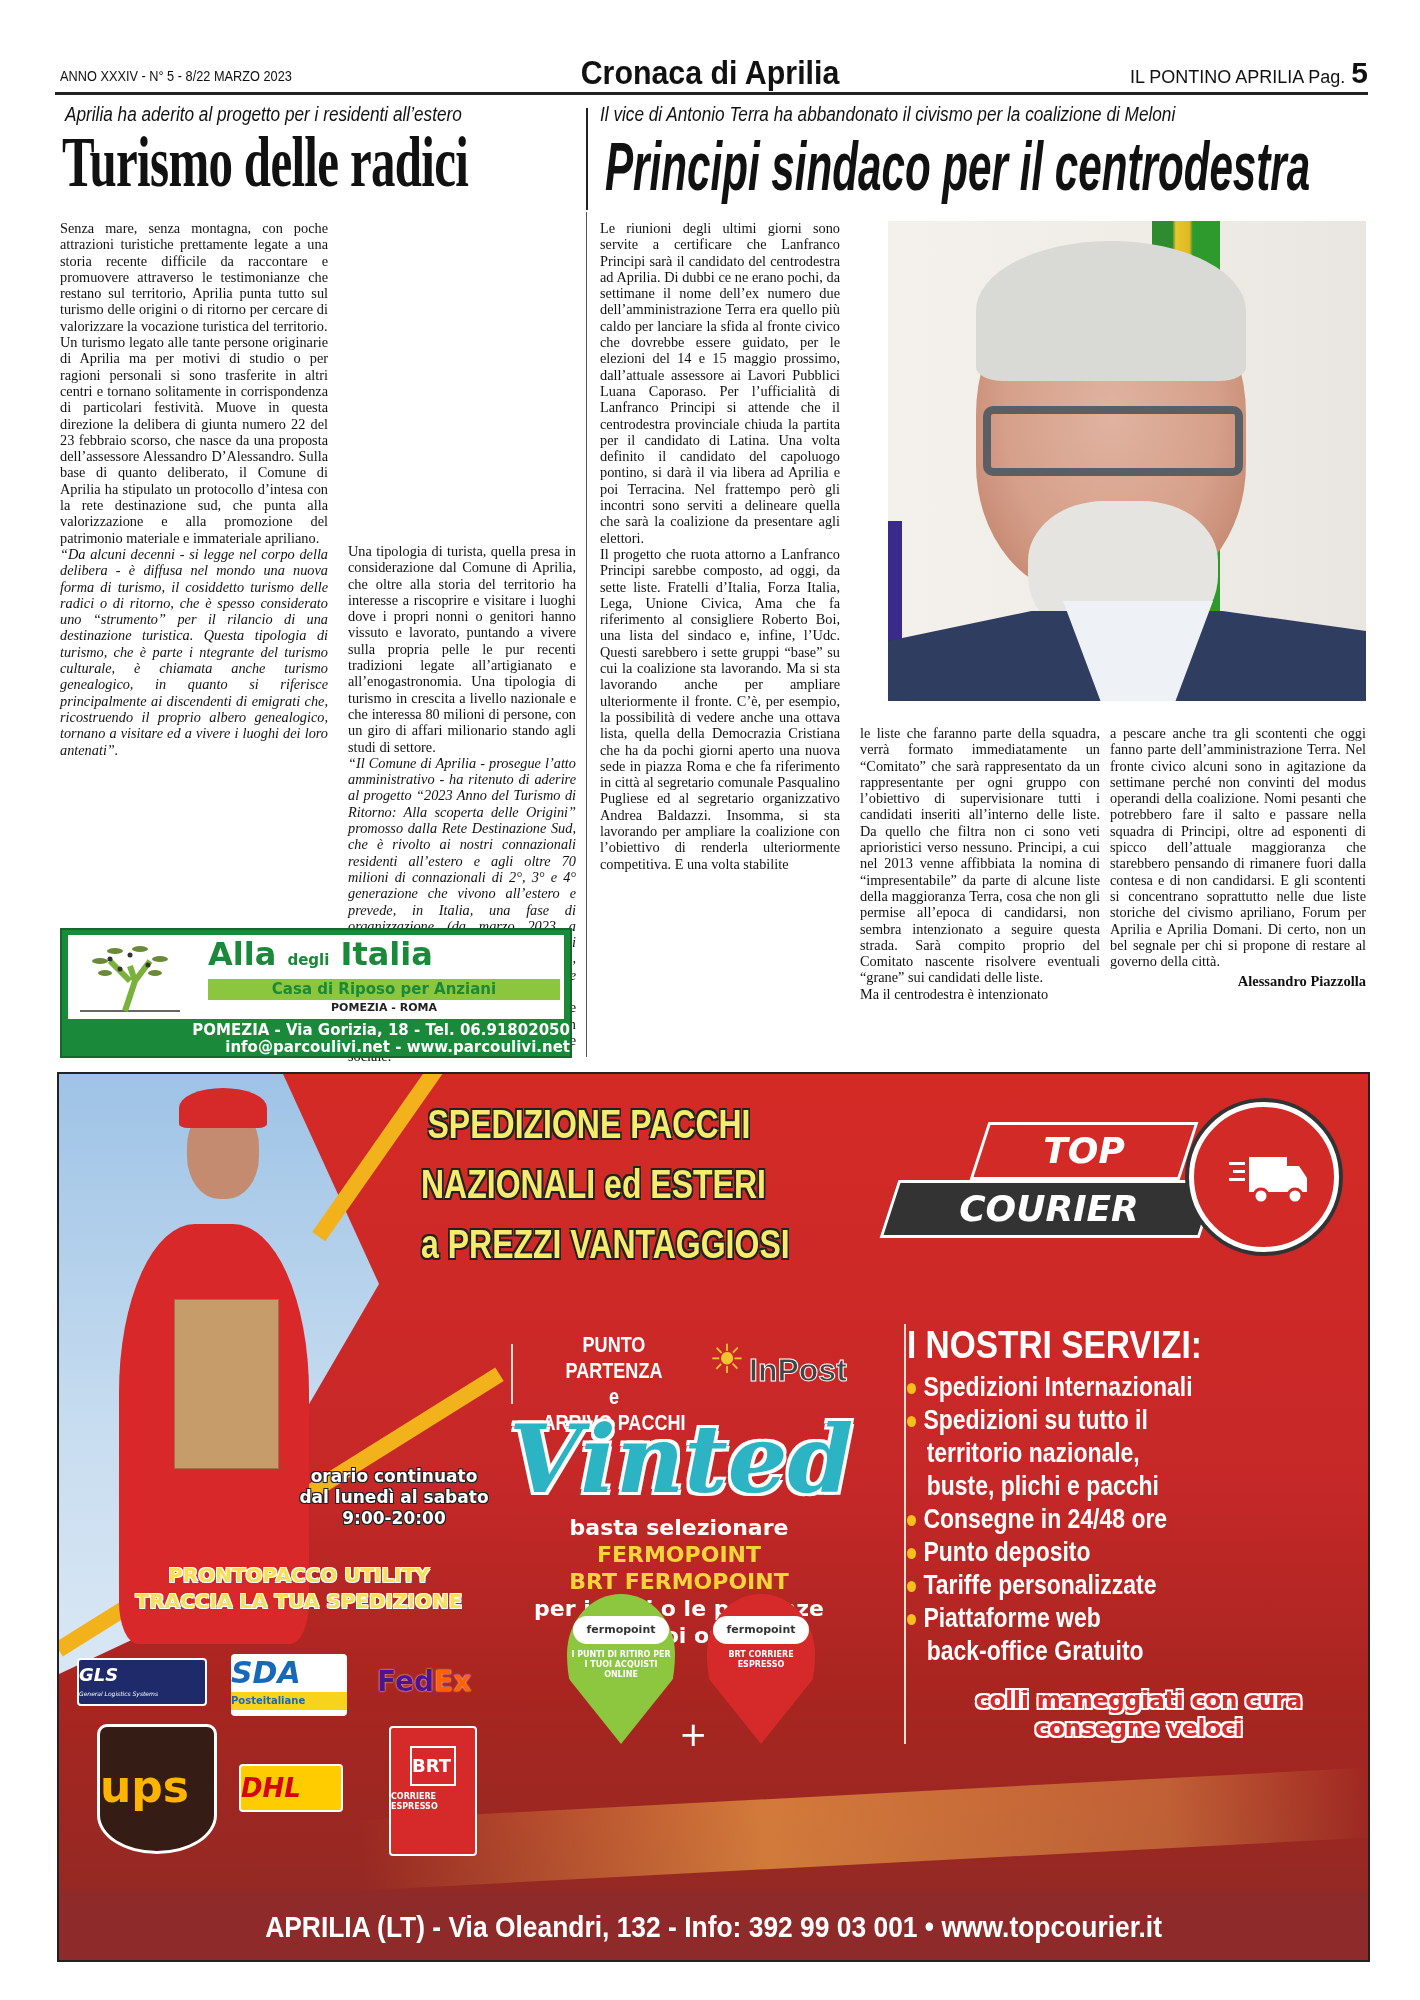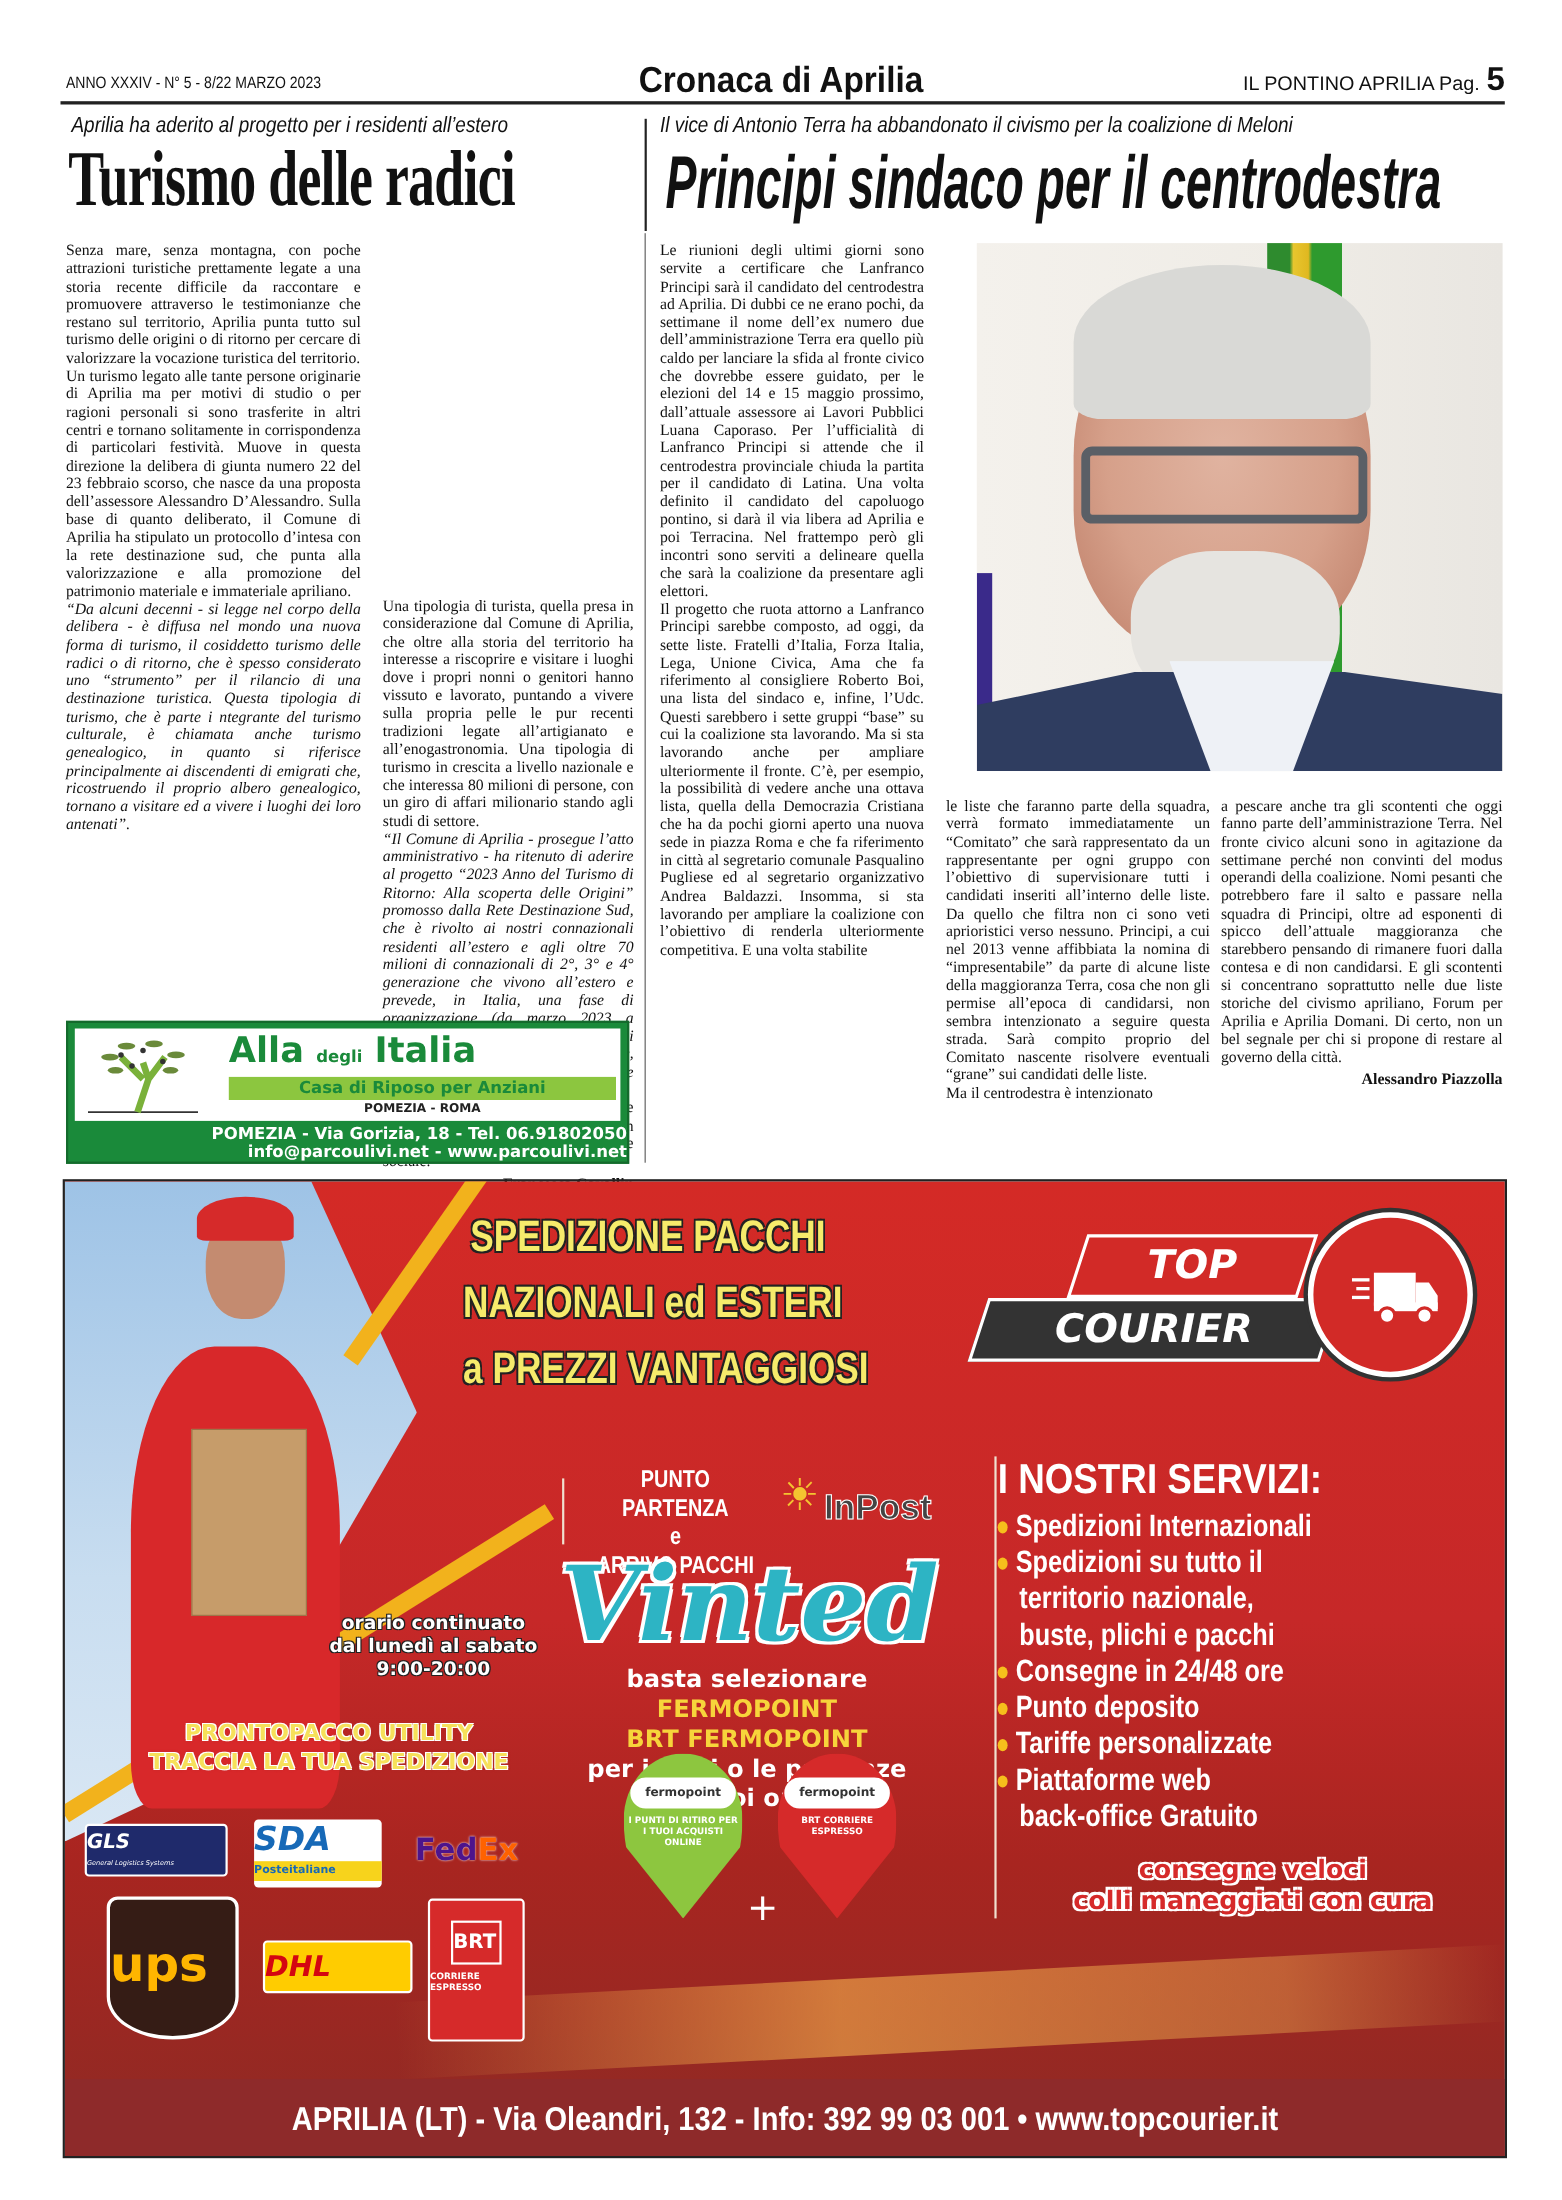--- a/index.html
+++ b/index.html
@@ -85,21 +85,21 @@
 .logos{position:absolute;left:0;top:550px;width:460px;height:240px}
 .lg{position:absolute;border:2px solid #fff;border-radius:4px;font-family:"DejaVu Sans",sans-serif;font-weight:bold;text-align:left}
 .gls{left:18px;top:34px;width:130px;height:48px;background:#1f2a6b;color:#fff;font-size:18px;line-height:30px;font-style:italic}
 .gls small{display:block;font-size:6px;line-height:8px;font-weight:normal}
 .sda{left:172px;top:30px;width:116px;height:62px;background:#fff;color:#1769b7;font-size:30px;line-height:38px;font-style:italic;border:none}
 .sda small{display:block;font-size:10px;line-height:18px;background:#f7d31c;color:#1769b7;font-style:normal}
 .fedex{left:318px;top:40px;width:116px;height:36px;background:transparent;border:none;font-size:28px;line-height:36px}
 .fedex .fed{color:#4d148c;text-shadow:0 0 2px #fff}
 .fedex .ex{color:#ff6200;text-shadow:0 0 2px #fff}
 .ups{left:38px;top:100px;width:120px;height:130px;background:#351c15;color:#ffb500;font-size:44px;line-height:120px;border:3px solid #fff;border-radius:10px 10px 50% 50%/10px 10px 30% 30%}
-.dhl{left:180px;top:140px;width:136px;height:48px;background:#ffcc00;color:#d40511;font-size:26px;line-height:44px;font-style:italic}
+.dhl{left:180px;top:140px;width:104px;height:48px;background:#ffcc00;color:#d40511;font-size:26px;line-height:44px;font-style:italic}
 .brt{left:330px;top:102px;width:88px;height:130px;background:#d62a2a;color:#fff}
 .brt .bx{display:block;margin:18px auto 6px;width:46px;height:40px;border:2px solid #fff;font-size:18px;line-height:36px}
 .brt small{display:block;font-size:8px;line-height:10px}
 .veloci{position:absolute;left:870px;top:612px;width:420px;text-align:center;font-family:"DejaVu Sans",sans-serif;font-weight:bold;font-size:23px;line-height:28px;color:#d62a2a;text-shadow:-2px -2px 0 #fff,2px -2px 0 #fff,-2px 2px 0 #fff,2px 2px 0 #fff}
 .vline3{position:absolute;left:845px;top:250px;width:2px;height:420px;background:#f0e0d0}
 .vline4{position:absolute;left:452px;top:270px;width:2px;height:60px;background:#f0e0d0}
 .footer{position:absolute;left:0;top:816px;width:100%;height:74px;background:#8e2a2a;color:#fff;text-align:center;font-family:"Liberation Sans",sans-serif;font-weight:bold;font-size:30px;line-height:74px}
 .footer span{display:inline-block;transform:scaleX(.88)}
 .glow{position:absolute;left:300px;top:720px;width:1013px;height:70px;background:linear-gradient(90deg,rgba(255,180,60,0) 0%,rgba(255,190,80,.55) 40%,rgba(255,200,90,.35) 80%,rgba(255,180,60,0) 100%);transform:rotate(-3deg)}
 </style>
@@ -296,18 +296,18 @@
     <div class="lg fedex"><span class="fed">Fed</span><span class="ex">Ex</span></div>
     <div class="lg ups">ups</div>
     <div class="lg dhl">DHL</div>
     <div class="lg brt">
         <span class="bx">BRT</span>
         <small>CORRIERE ESPRESSO</small>
       </div>
   </div>
 
   <div class="veloci">
+    <div>colli maneggiati con cura</div>
     <div>consegne veloci</div>
-    <div>colli maneggiati con cura</div>
   </div>
 
   <div class="footer"><span>APRILIA (LT) - Via Oleandri, 132 - Info: 392 99 03 001 • www.topcourier.it</span></div>
 </div>
 
 </body></html>

